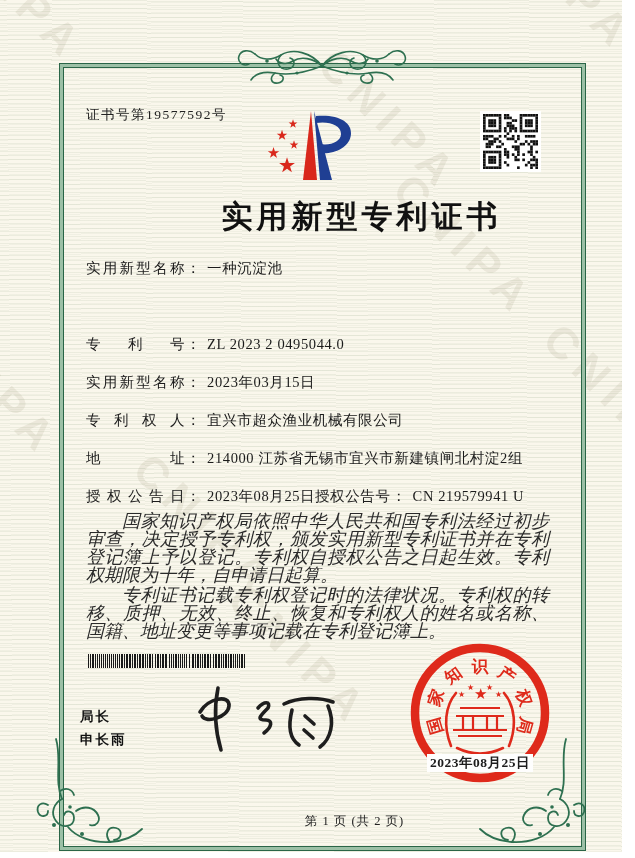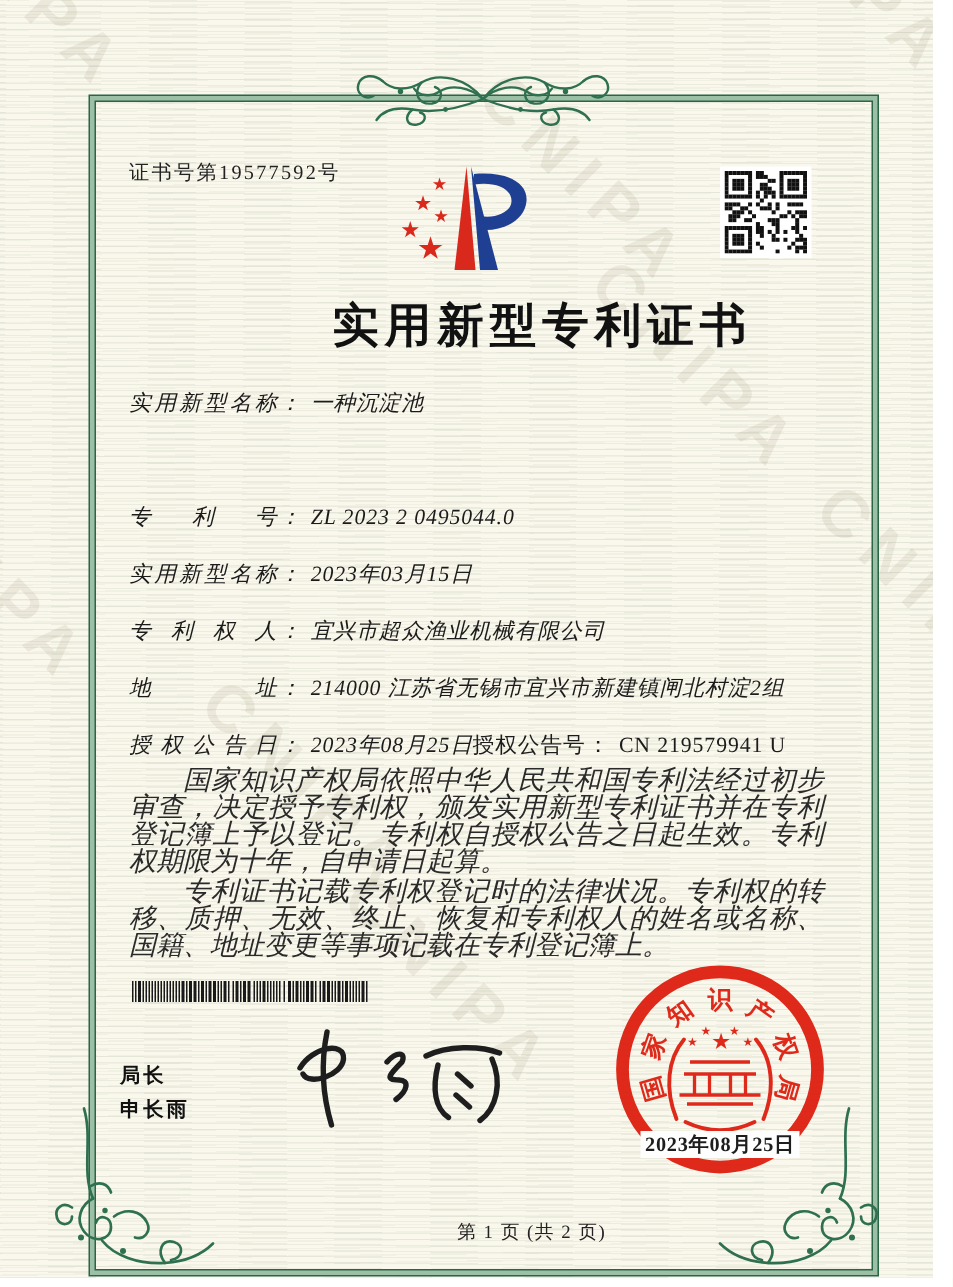--- a/index.html
+++ b/index.html
@@ -20,21 +20,21 @@
       box-shadow:inset 0 0 0 3px #9cc0a6, inset 0 0 0 4px #2a6547;}
   .ornament{position:absolute;pointer-events:none;}
   
   .certno{position:absolute;left:86px;top:106px;font-size:13.5px;letter-spacing:1.5px;color:#222;}
   .logo{position:absolute;left:264px;top:108px;width:92px;height:76px;}
   .logo .star{position:absolute;color:#d9281c;line-height:1;}
   .qr{position:absolute;left:480px;top:111px;width:61px;height:61px;background:#fff;padding:3px;box-sizing:border-box;}
   .title{position:absolute;left:59px;top:196px;width:525px;text-align:center;
       font-size:31px;font-weight:bold;letter-spacing:4px;color:#111;padding-left:40px;}
   
-  .row{position:absolute;left:86px;font-size:14.5px;color:#1b1b1b;white-space:nowrap;letter-spacing:.6px;font-style:italic;}
+  .row{position:absolute;left:86px;font-size:14.5px;color:#1b1b1b;white-space:nowrap;letter-spacing:.6px;}
   .f-label{display:inline-block;width:99px;text-align:justify;text-align-last:justify;vertical-align:top;}
   .f-colon{margin:0 6px 0 1px;}
   .grant{position:absolute;left:315px;top:487px;font-size:14.5px;letter-spacing:.6px;white-space:nowrap;}
   
   .paras{position:absolute;left:86px;top:513px;width:463px;font-size:18px;line-height:18px;
       color:#2a2a2a;font-style:italic;text-align:justify;font-family:Liberation Mono, monospace;}
   .paras p{margin:0 0 2px 0;text-indent:2em;}
   
   .barcode{position:absolute;left:88px;top:654px;width:164px;height:14px;}
   

